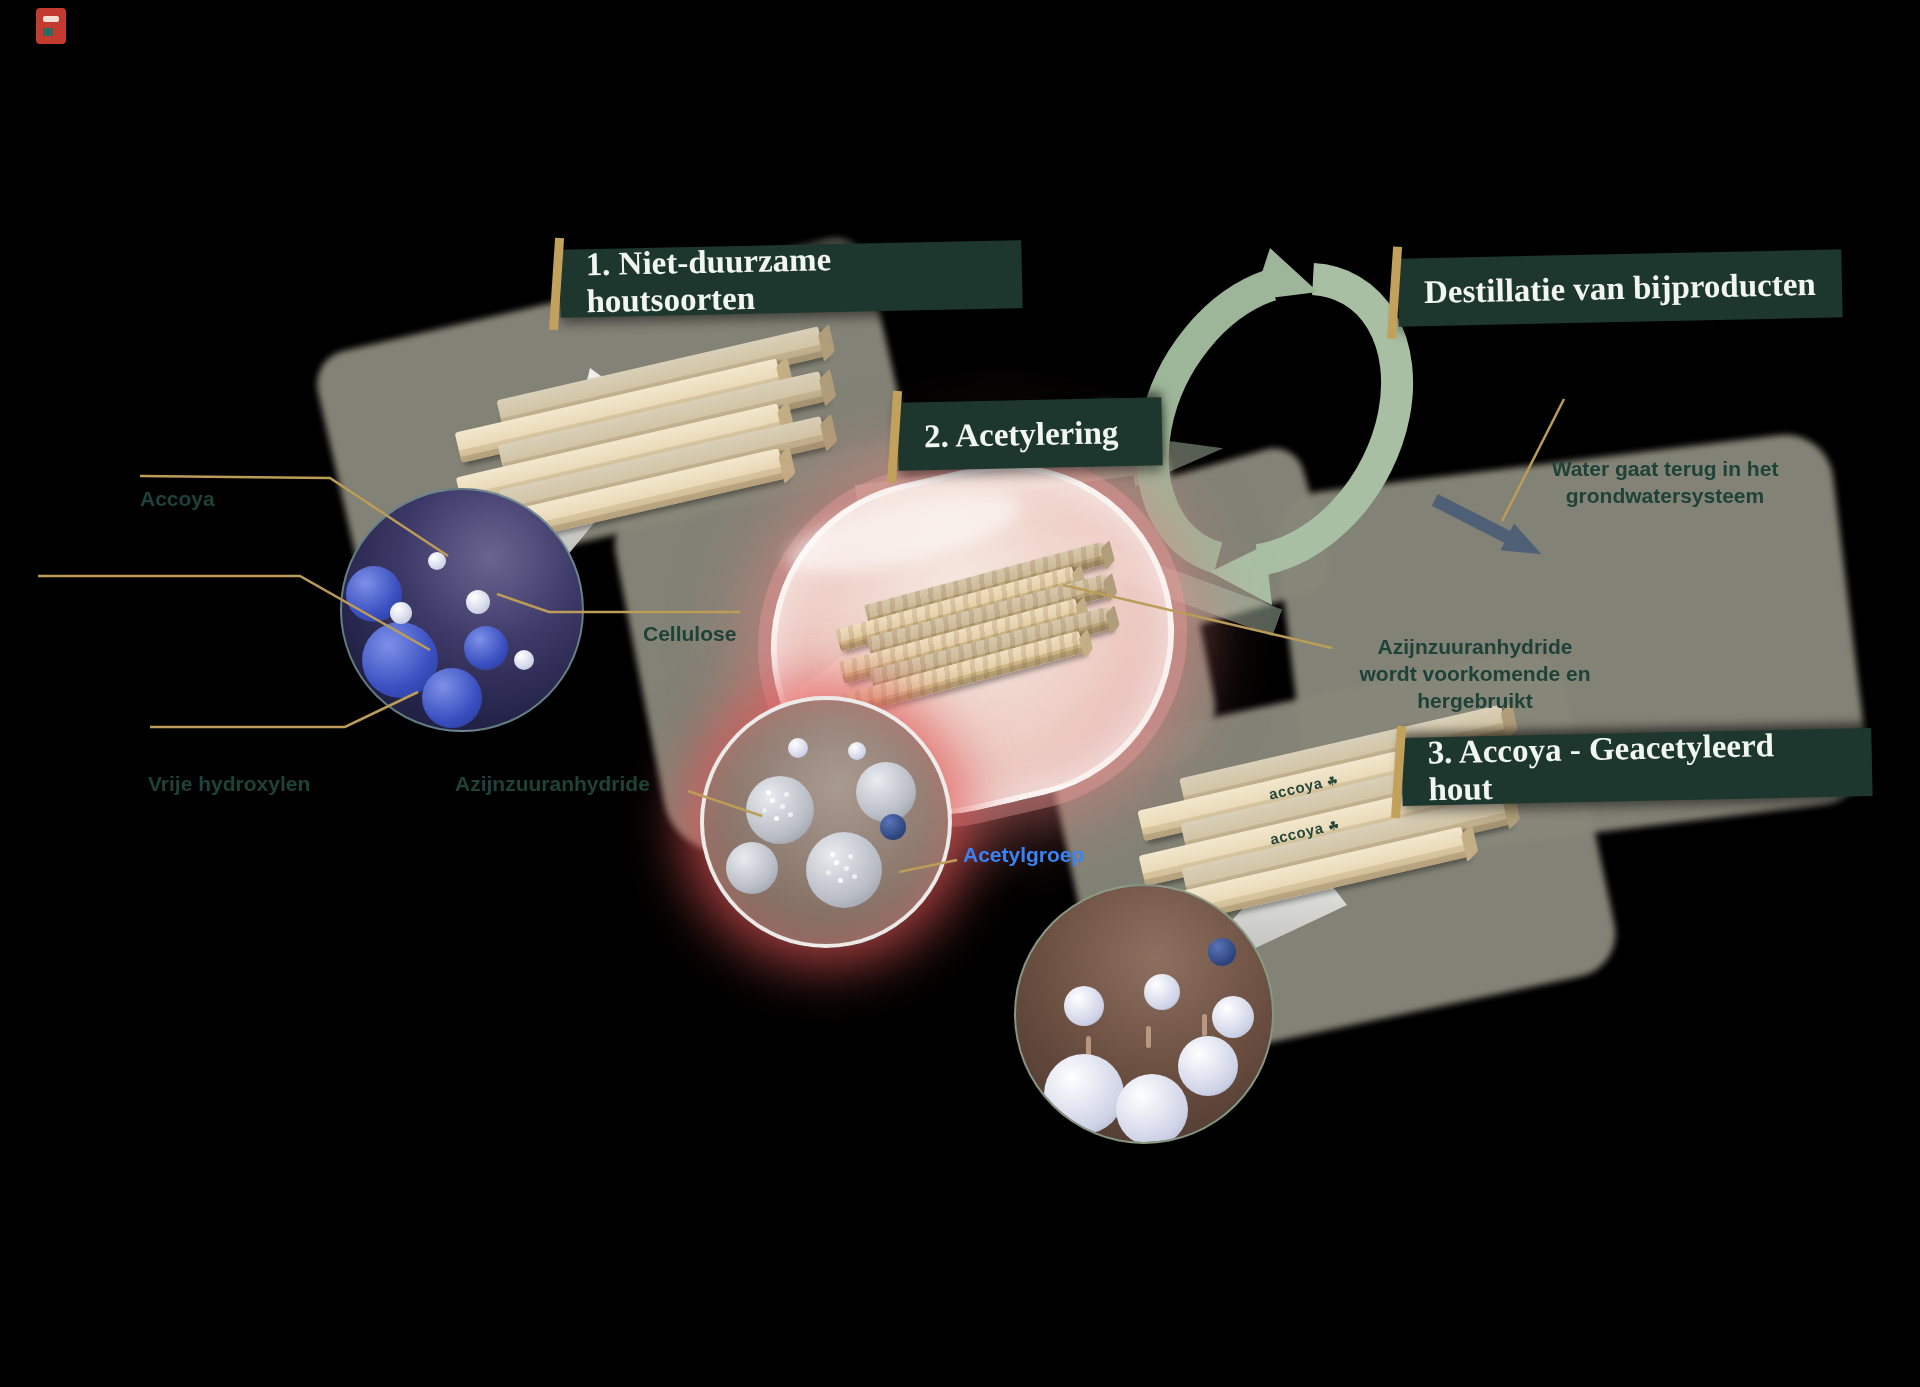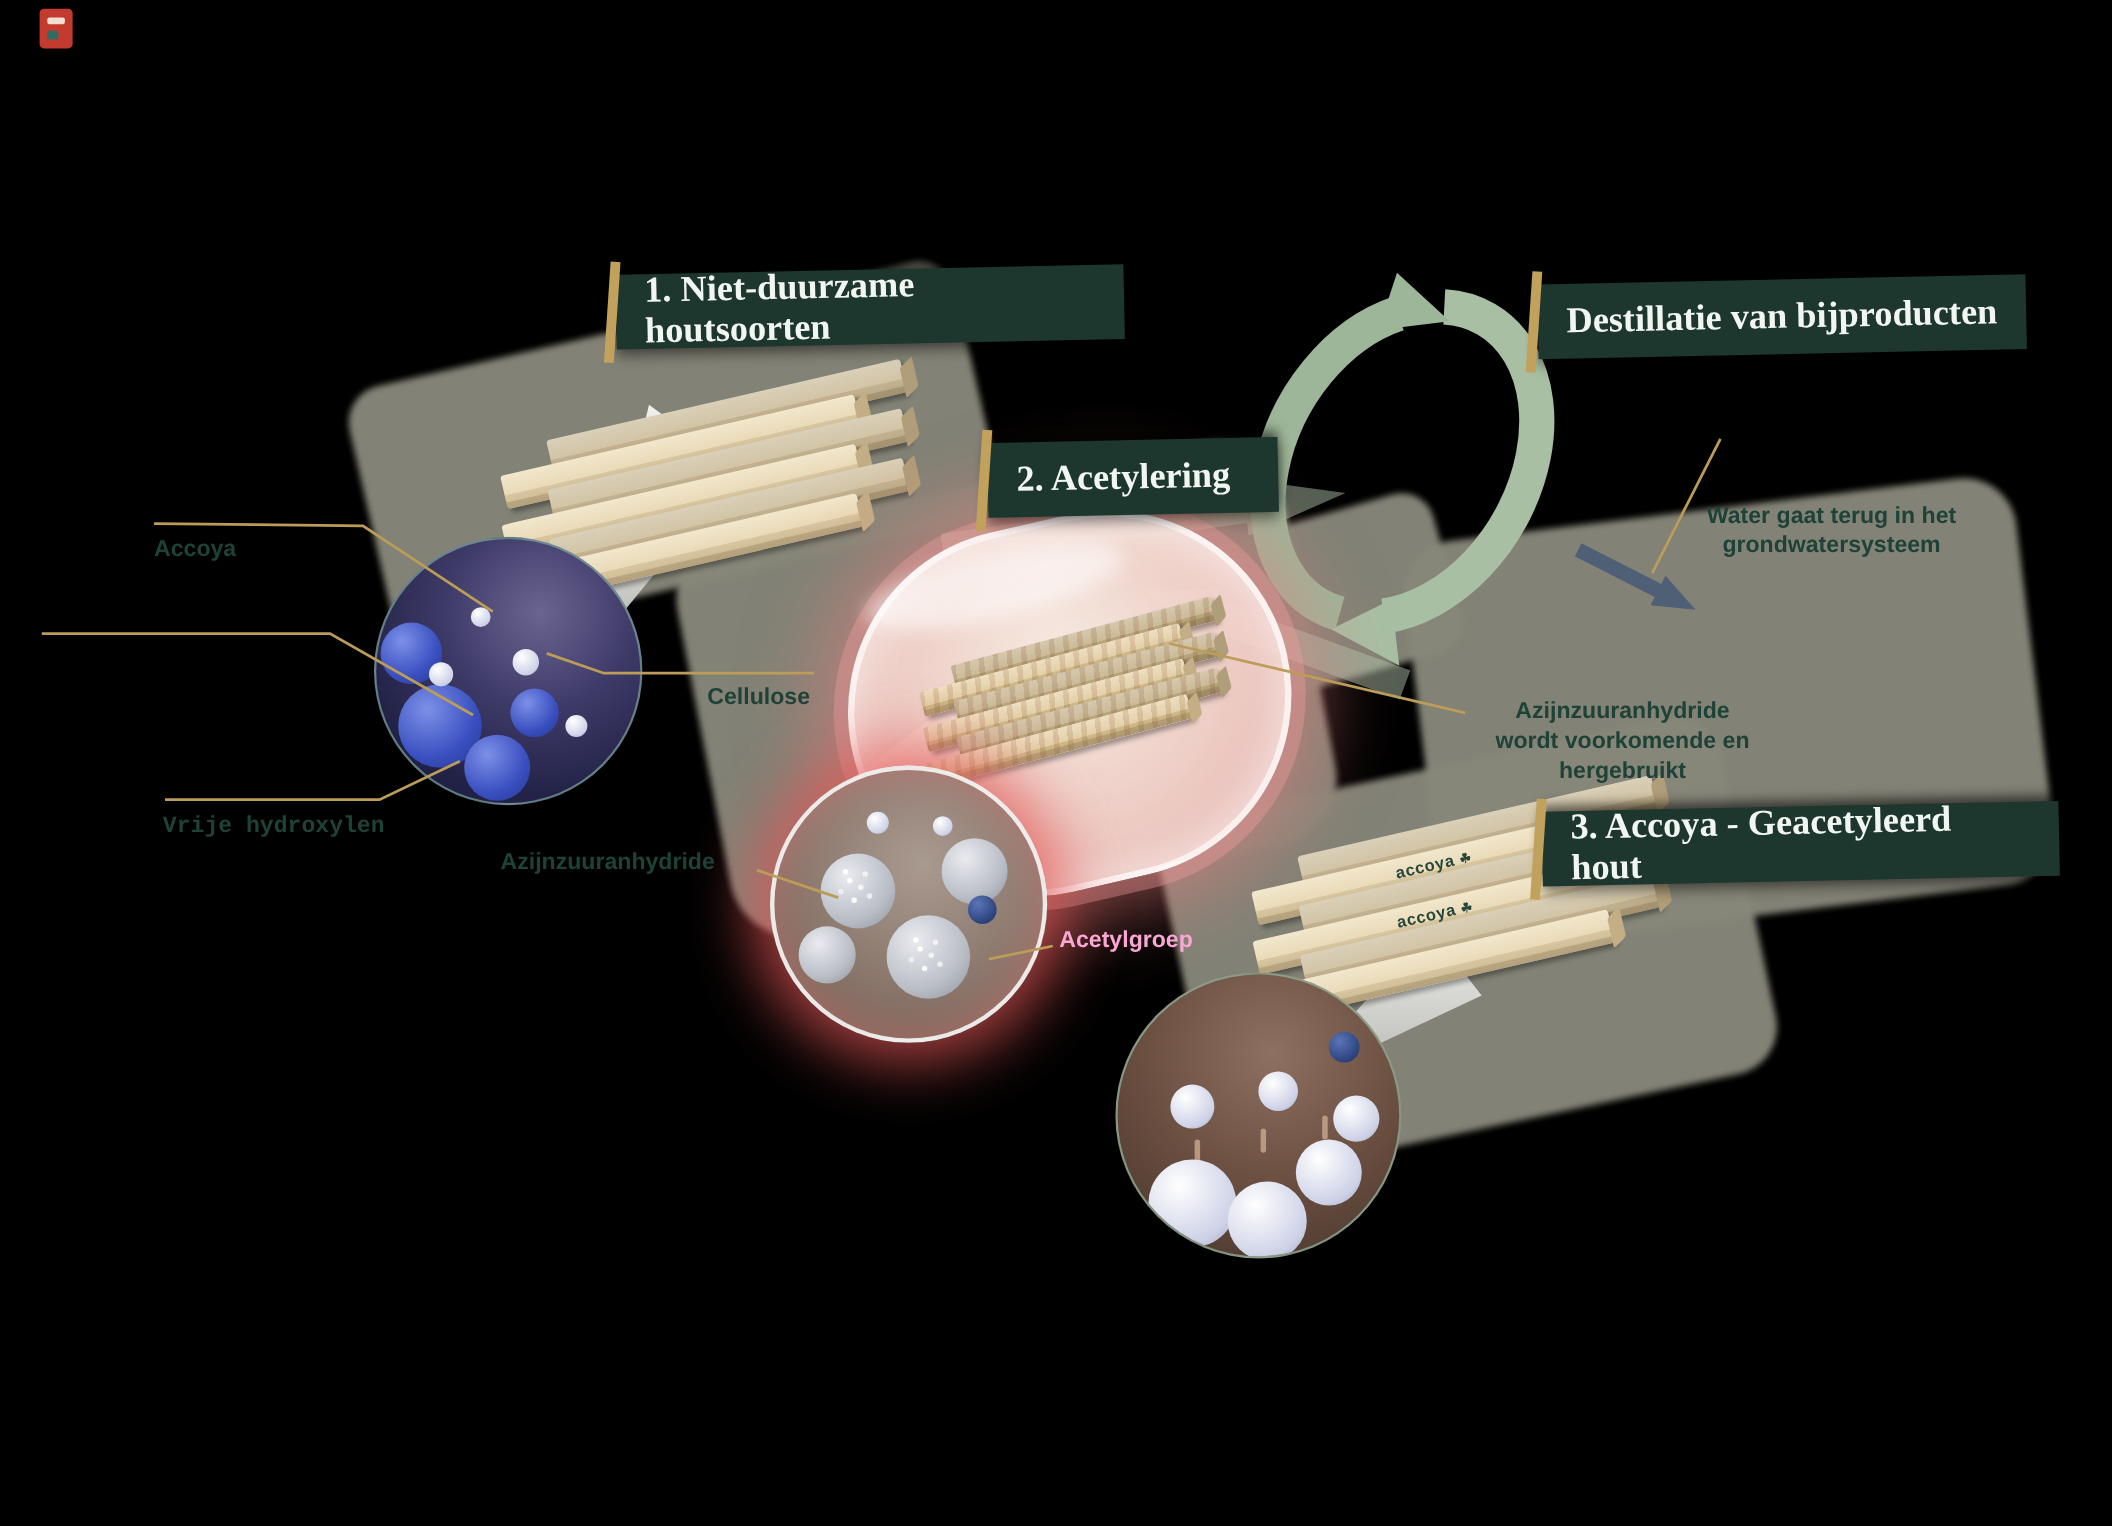--- a/index.html
+++ b/index.html
@@ -77,24 +77,24 @@
   .steplabel::before{content:'';position:absolute;left:-8px;top:-12px;width:9px;height:92px;
      background:#c2a15c;transform:rotate(5deg);}
   .lab-1{left:560px;top:245px;width:410px;}
   .lab-2{left:898px;top:400px;width:212px;}
   .lab-dist{left:1398px;top:254px;width:392px;}
   .lab-3{left:1402px;top:733px;width:418px;}
   
   .ann{position:absolute;font-weight:700;font-size:21px;color:#1e4237;line-height:27px;}
   .ann-water{left:140px;top:485px;}
   .ann-min{left:35px;top:596px;}
-  .ann-hyd{left:148px;top:738px;font-family:Liberation Mono, monospace;}
+  .ann-hyd{left:148px;top:770px;}
   .ann-cel{left:643px;top:620px;}
   .ann-anh{left:455px;top:770px;}
-  .ann-ace{left:963px;top:841px;color:#f9a8d4;}
+  .ann-ace{left:963px;top:841px;color:#3b82f6;}
   .ann-center{text-align:center;}
   .ann-h2o-cycle{left:1500px;top:455px;width:330px;}
   .ann-acid-cycle{left:1330px;top:633px;width:290px;}
   
   .overlay{position:absolute;left:0;top:0;width:1920px;height:1387px;pointer-events:none;}
   
   .badge{position:absolute;left:36px;top:8px;width:30px;height:36px;background:#c23b2e;border-radius:4px;}
   .badge::after{content:'';position:absolute;left:7px;top:8px;width:16px;height:6px;background:#f3ded2;border-radius:2px;}
   .badge::before{content:'';position:absolute;left:7px;top:20px;width:10px;height:8px;background:#2e6b63;border-radius:2px;}
 </style>

